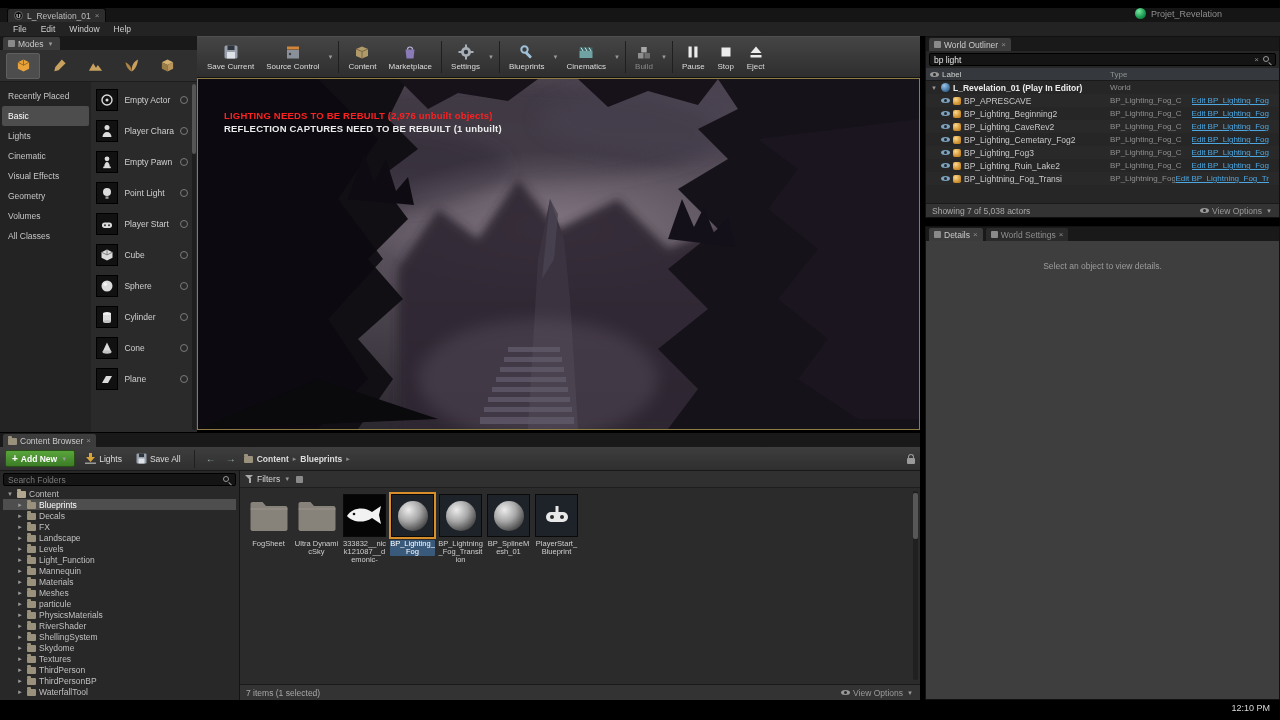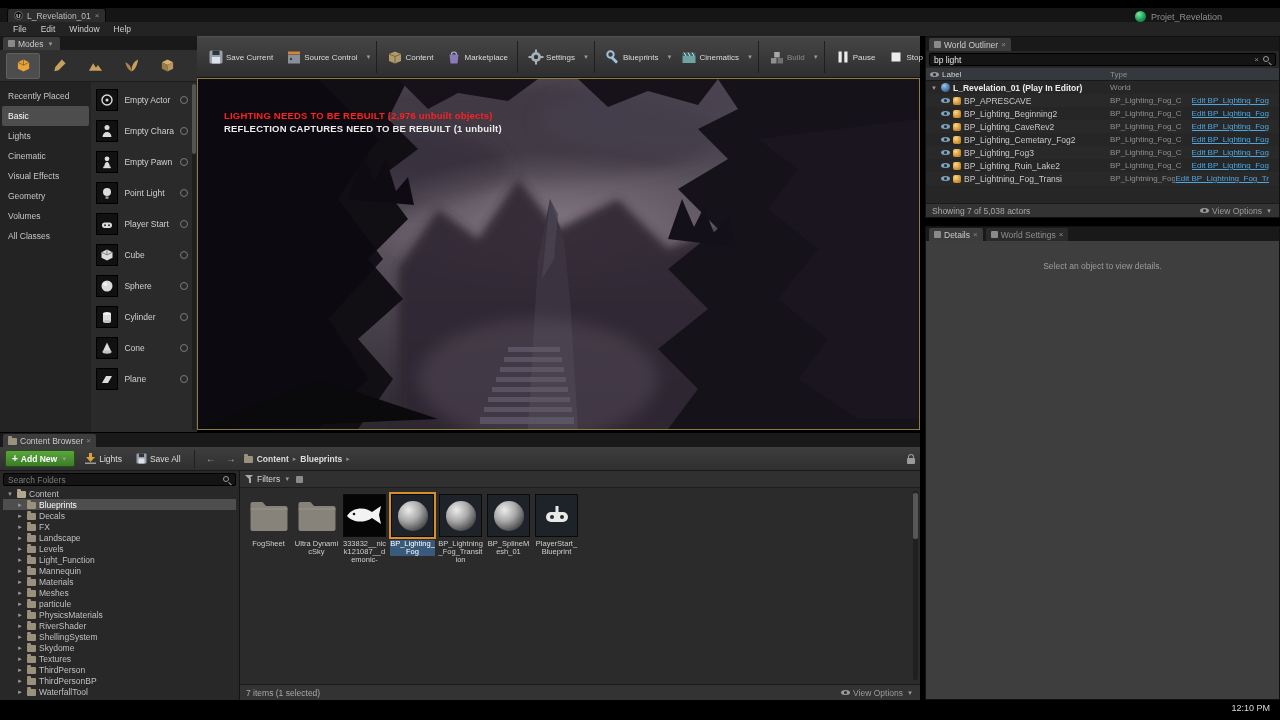--- a/index.html
+++ b/index.html
@@ -1,20 +1,20 @@
 <!DOCTYPE html>
 <html><head>
 <meta charset="utf-8">
 <style>
 *{margin:0;padding:0;box-sizing:border-box}
 html,body{width:1280px;height:720px;background:#000;font-family:"Liberation Sans","DejaVu Sans",sans-serif;overflow:hidden}
 #root{position:relative;width:1280px;height:720px;background:#000;color:#ccc;font-size:9px}
 
 
-.titlebar{position:absolute;top:8px;left:0;width:1280px;height:14px;background:#151515;display:flex;align-items:flex-end}
+.titlebar{position:absolute;top:8px;left:0;width:1280px;height:14px;background:#151515;display:flex;align-items:flex-start}
 .doc-tab{margin-left:7px;height:14px;display:flex;align-items:center;gap:4px;background:#2d2d2d;border:1px solid #060606;border-bottom:none;border-radius:3px 3px 0 0;padding:0 6px;color:#bdbdbd;font-size:8.5px}
 .ue-badge{width:9px;height:9px;border-radius:50%;background:#0a0a0a;border:1px solid #6a6a6a;color:#e8e8e8;font-size:6px;display:flex;align-items:center;justify-content:center;font-weight:bold}
 .xglyph{color:#8a8a8a;font-size:8px;line-height:8px}
 .proj{margin-left:auto;margin-right:58px;display:flex;align-items:center;gap:5px;color:#8f8f8f;font-size:9px}
 .orb{width:11px;height:11px;border-radius:50%;background:radial-gradient(circle at 35% 30%,#7be8a4,#1d9e54 55%,#0a5c2c)}
 
 
 .menubar{position:absolute;top:22px;left:0;width:1280px;height:14px;background:#232323;display:flex;align-items:center;padding-left:6px}
 .menubar .mi{padding:0 7px;color:#cfcfcf;font-size:8.5px}
 
@@ -61,21 +61,21 @@
 .mitem{display:flex;align-items:center;gap:6px;height:31px;padding:0 5px}
 .mthumb{width:22px;height:22px;background:#111;border:1px solid #000;display:flex;align-items:center;justify-content:center;flex:0 0 auto}
 .mlabel{font-size:8.5px;color:#d0d0d0;flex:1;overflow:hidden;white-space:nowrap}
 .grip{width:8px;height:8px;border:1px solid #7a7a7a;border-radius:50%;flex:0 0 auto;margin-right:4px}
 .vtrack{position:absolute;right:1px;top:2px;bottom:2px;width:4px;background:#1e1e1e;border-radius:2px}
 .vthumb{position:absolute;right:0;top:0;width:4px;height:70px;background:#555;border-radius:2px}
 
 
 .center{position:absolute;top:36px;left:197px;width:723px;height:396px;display:flex;flex-direction:column}
 .toolbar{height:42px;background:linear-gradient(#454545,#2e2e2e);border-top:1px solid #4f4f4f;border-bottom:1px solid #141414;display:flex;align-items:center;padding:0 4px}
-.tbtn{display:flex;flex-direction:row;align-items:center;justify-content:center;gap:1px;padding:0 6px;height:40px;color:#dcdcdc;font-size:8px;white-space:nowrap}
+.tbtn{display:flex;flex-direction:column;align-items:center;justify-content:center;gap:1px;padding:0 6px;height:40px;color:#dcdcdc;font-size:8px;white-space:nowrap}
 .tbtn.dis{color:#8a8a8a}
 .tbarrow{font-size:6px;color:#999;padding:0 2px;align-self:center}
 .tbsep{width:1px;height:32px;background:#1f1f1f;margin:0 3px;align-self:center;flex:0 0 auto}
 .viewport{height:352px;position:relative;border:1px solid #8f7c42;background:#2c2830;overflow:hidden}
 .viewport svg.scene{position:absolute;inset:0;width:100%;height:100%}
 .vwarn{position:absolute;left:26px;top:30px;font-size:9.5px;font-weight:bold;line-height:13px;letter-spacing:.2px}
 .w1{color:#ff2020}
 .w2{color:#ececec}
 
 
@@ -220,21 +220,21 @@
           <span class="mlabel">Empty Actor</span>
           <span class="grip"></span>
         </div>
         <div class="mitem">
           <span class="mthumb">
               <svg width="16" height="16" viewBox="0 0 16 16">
                 <circle cx="8" cy="4.5" r="2.5" fill="#dcdcdc"></circle>
                 <path d="M3.5 14c0-3 2-5 4.5-5s4.5 2 4.5 5z" fill="#dcdcdc"></path>
               </svg>
             </span>
-          <span class="mlabel">Empty Chara</span>
+          <span class="mlabel">Player Chara</span>
           <span class="grip"></span>
         </div>
         <div class="mitem">
           <span class="mthumb">
               <svg width="16" height="16" viewBox="0 0 16 16">
                 <circle cx="8" cy="4.8" r="2.4" fill="#dcdcdc"></circle>
                 <path d="M5.2 13c0-3 1.3-5 2.8-5s2.8 2 2.8 5z" fill="#dcdcdc"></path>
                 <rect x="4.2" y="12.6" width="7.6" height="1.6" fill="#dcdcdc"></rect>
               </svg>
             </span>

